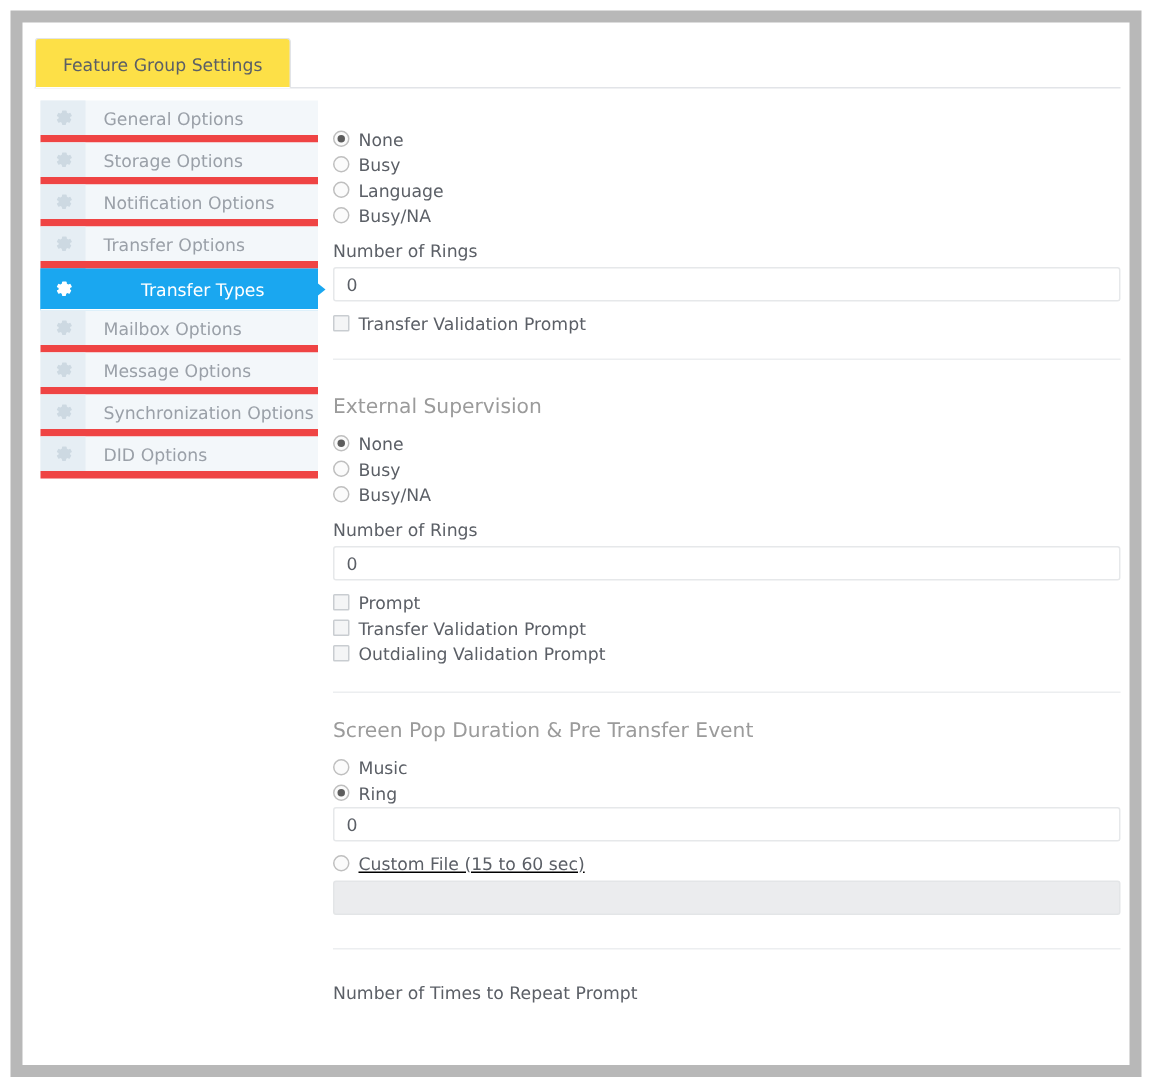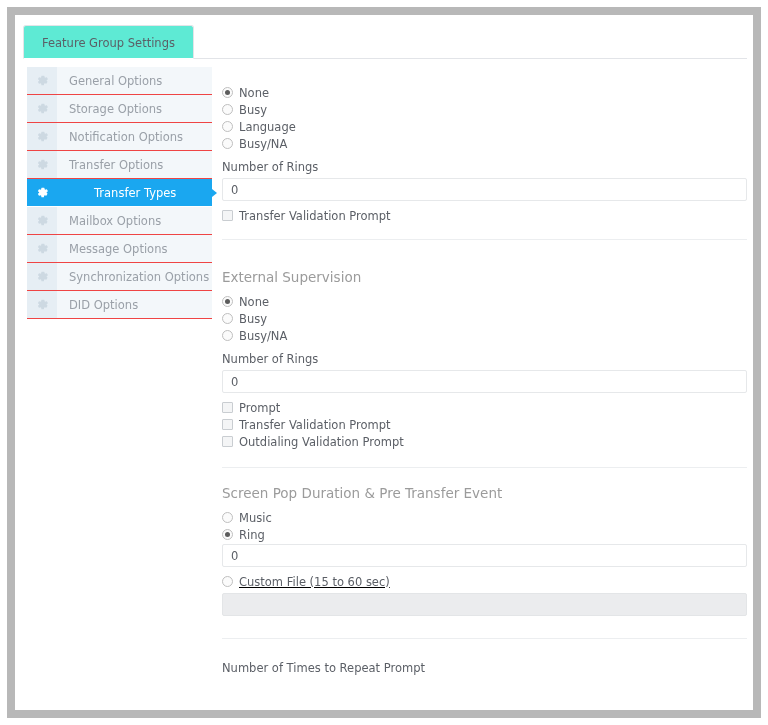--- a/index.html
+++ b/index.html
@@ -46,42 +46,42 @@
   }
   .tab {
     position: absolute;
     left: 0;
     top: 0;
     height: 34px;
     padding: 0 18px;
     box-sizing: border-box;
     border: 1px solid #e2e4e8;
     border-bottom: 1px solid #ffffff;
-    background: #5eead4;
+    background: #fde047;
     color: #5b5f66;
     font-size: 11.5px;
     line-height: 34px;
     white-space: nowrap;
     border-radius: 3px 3px 0 0;
   }
 
   
   #sidebar {
     position: absolute;
     left: 12px;
     top: 52px;
     width: 185px;
   }
   .nav-item {
     position: relative;
     display: flex;
     align-items: center;
     height: 28px;
     background: #f3f7fa;
-    border-bottom: 1px solid #ef4444;
+    border-bottom: 5px solid #ef4444;
     box-sizing: border-box;
   }
   .nav-icon-cell {
     width: 30px;
     height: 100%;
     background: #e6eef4;
     display: flex;
     align-items: center;
     justify-content: center;
     flex: 0 0 30px;
@@ -331,21 +331,21 @@
         <div id="internal-checks" style="margin-top:7px;">
             <div class="opt-row">
               <span class="checkbox"></span>
               <span class="opt-label">Transfer Validation Prompt</span>
             </div>
           </div>
       </div>
 
       <div class="divider" style="margin-top:16px;"></div>
 
-      <div class="section" style="margin-top:29px;">
+      <div class="section" style="margin-top:23px;">
         <div class="section-title">External Supervision</div>
         <div id="external-radios">
             <div class="opt-row">
               <span class="radio checked"></span>
               <span class="opt-label">None</span>
             </div>
             <div class="opt-row">
               <span class="radio"></span>
               <span class="opt-label">Busy</span>
             </div>

